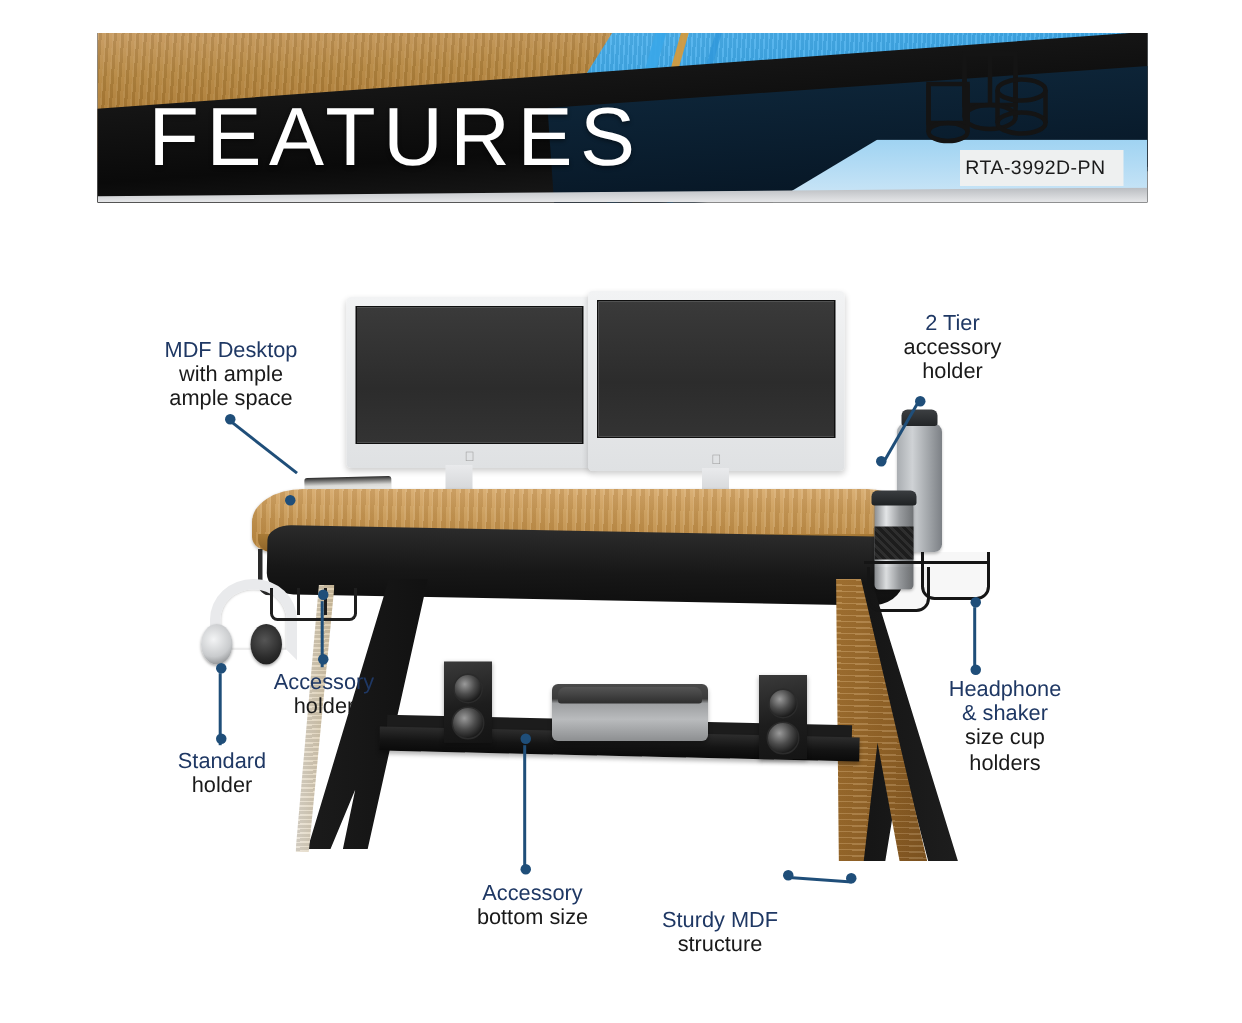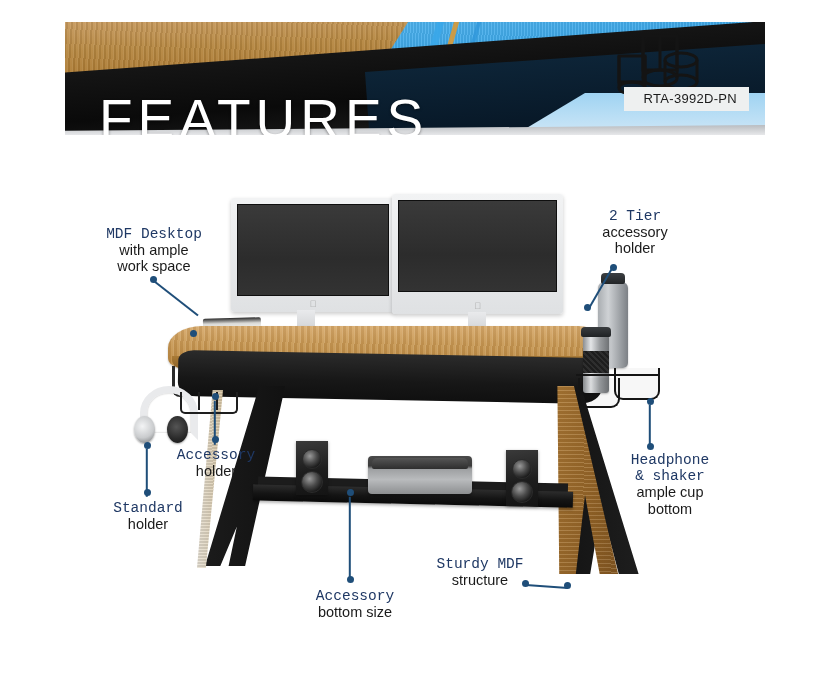--- a/index.html
+++ b/index.html
@@ -97,39 +97,38 @@
     position: absolute;
     left: 34px;
     top: 42px;
     font-size: 55px;
     letter-spacing: 5px;
     color: #ffffff;
     font-weight: 300;
     line-height: 1;
     text-shadow: 0 1px 3px rgba(0,0,0,.45);
     white-space: nowrap;
-    margin-top: 28px;
   }
 
   
   .banner-wire {
     position: absolute;
     right: 58px;
     top: 8px;
     width: 92px;
     height: 72px;
   }
   .sku-chip {
     position: absolute;
     right: 16px;
-    bottom: 24px;
+    bottom: 11px;
     background: #eef0f0;
     color: #1b1b1b;
     font-size: 13px;
-    padding: 4px 12px 5px 20px;
+    padding: 4px 12px 5px 4px;
     letter-spacing: .3px;
     white-space: nowrap;
   }
 
   
   .scene {
     position: absolute;
     left: 0; top: 150px;
     width: 828px; height: 532px;
   }
@@ -429,21 +428,21 @@
   }
 
   
   .callout {
     position: absolute;
     font-size: 14.5px;
     line-height: 1.12;
     color: #1a1a1a;
     white-space: nowrap;
   }
-  .callout .l1 { color: #1f3864; font-family: Liberation Mono, monospace; }
+  .callout .l1 { color: #1f3864; }
   .callout .l2 { color: #1a1a1a; }
   .ca-center { text-align: center; }
 
   
   .leader {
     position: absolute;
     background: #1f4e79;
     height: 1.6px;
     transform-origin: left center;
   }
@@ -547,21 +546,21 @@
     <div class="grip"></div>
   </div>
   <div class="ch-rail"></div>
   <div class="cupholder ch-back"></div>
   <div class="cupholder ch-front"></div>
 </div>
 
 <div class="callout ca-center" style="left:104px; top:226px; width:100px;">
   <div class="l1">MDF Desktop</div>
   <div class="l2">with ample</div>
-  <div class="l2">work space</div>
+  <div class="l2">ample space</div>
 </div>
 <div class="dot" style="left:150px; top:276px;"></div>
 <div class="leader" style="left:154px; top:280px; width:56px; transform:rotate(38deg);"></div>
 <div class="dot" style="left:190px; top:330px;"></div>
 
 <div class="callout ca-center" style="left:168px; top:447px; width:96px;">
   <div class="l1">Accessory</div>
   <div class="l2">holder</div>
 </div>
 <div class="leader" style="left:215px; top:400px; width:44px; transform:rotate(90deg); transform-origin:left center;"></div>
@@ -581,34 +580,34 @@
   <div class="l2">accessory</div>
   <div class="l2">holder</div>
 </div>
 <div class="dot" style="left:610px; top:264px;"></div>
 <div class="leader" style="left:612px; top:268px; width:48px; transform:rotate(120deg);"></div>
 <div class="dot" style="left:584px; top:304px;"></div>
 
 <div class="callout ca-center" style="left:614px; top:452px; width:112px;">
   <div class="l1">Headphone</div>
   <div class="l1">&amp; shaker</div>
-  <div class="l2">ample cup</div>
-  <div class="l2">bottom</div>
+  <div class="l2">size cup</div>
+  <div class="l2">holders</div>
 </div>
 <div class="leader" style="left:650px; top:404px; width:44px; transform:rotate(90deg); transform-origin:left center;"></div>
 <div class="dot" style="left:647px; top:398px;"></div>
 <div class="dot" style="left:647px; top:443px;"></div>
 
 <div class="callout ca-center" style="left:294px; top:588px; width:122px;">
   <div class="l1">Accessory</div>
   <div class="l2">bottom size</div>
 </div>
 <div class="leader" style="left:350px; top:496px; width:84px; transform:rotate(90deg); transform-origin:left center;"></div>
 <div class="dot" style="left:347px; top:489px;"></div>
 <div class="dot" style="left:347px; top:576px;"></div>
 
-<div class="callout ca-center" style="left:420px; top:556px; width:120px;">
+<div class="callout ca-center" style="left:420px; top:606px; width:120px;">
   <div class="l1">Sturdy MDF</div>
   <div class="l2">structure</div>
 </div>
 <div class="dot" style="left:522px; top:580px;"></div>
 <div class="leader" style="left:526px; top:584px; width:42px; transform:rotate(4deg);"></div>
 <div class="dot" style="left:564px; top:582px;"></div>
 
 </body></html>

